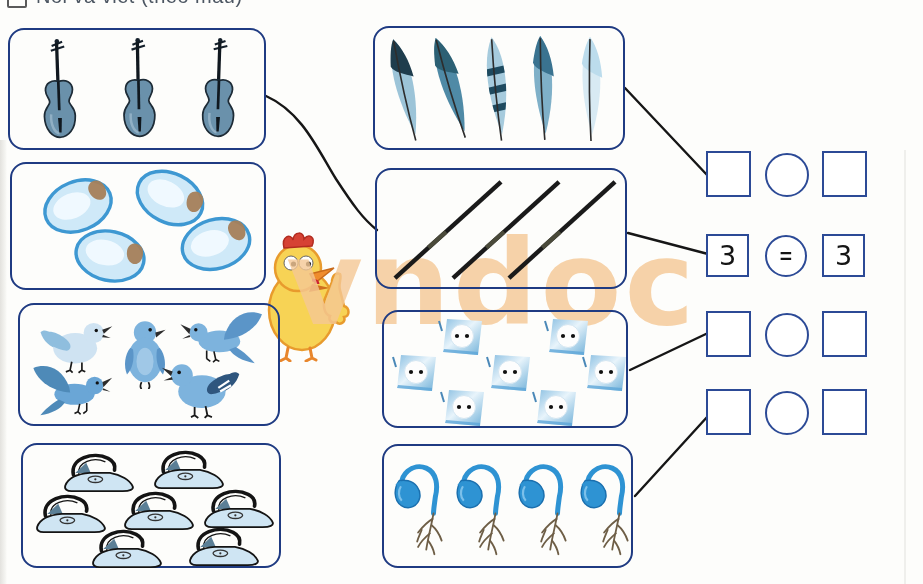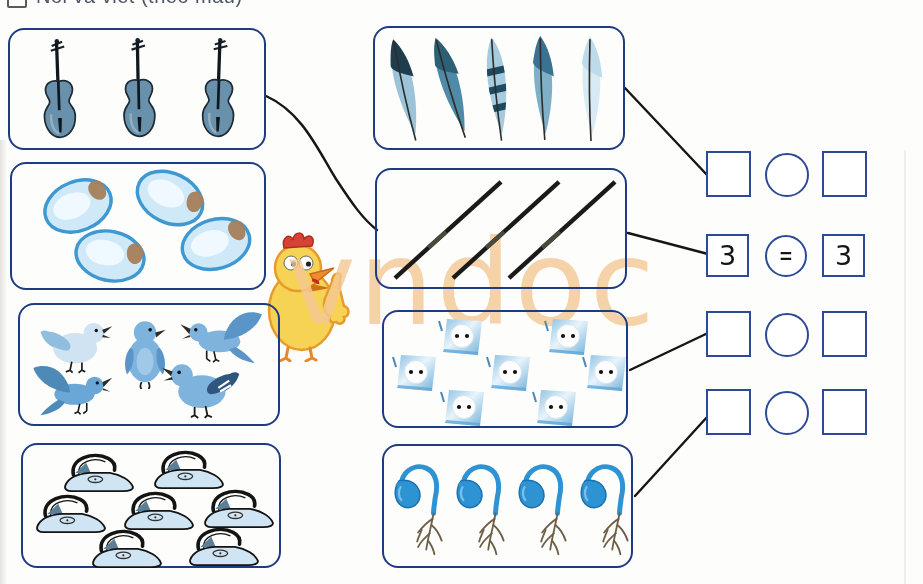--- a/index.html
+++ b/index.html
@@ -11,21 +11,21 @@
   .scan-left{position:absolute;left:0;top:140px;width:7px;height:444px;
     background:linear-gradient(90deg,#e3e2de,#f6f6f3 80%,transparent);z-index:0;}
   .scan-right{position:absolute;left:904px;top:150px;width:2px;height:434px;background:#efefec;z-index:0;}
   
   .header{position:absolute;top:-15px;left:36px;font-size:20px;color:#4c5662;
     letter-spacing:.5px;z-index:4;white-space:nowrap;}
   .task-bullet{position:absolute;top:-10px;left:7px;width:16px;height:14px;
     border:2px solid #5a5a5a;border-radius:2px;z-index:4;}
   
   .watermark-text{position:absolute;left:286px;top:224px;font-size:118px;line-height:1;
-    font-weight:normal;color:#f5c895;opacity:.8;letter-spacing:3px;z-index:1;
+    font-weight:bold;color:#f5c895;opacity:.8;letter-spacing:3px;z-index:1;
     font-family:"DejaVu Sans",sans-serif;}
   .mascot{position:absolute;left:258px;top:222px;width:100px;height:140px;z-index:1;}
   
   .pic-box{position:absolute;border:2.4px solid #1f3b82;border-radius:16px;
     background:transparent;z-index:3;box-sizing:border-box;}
   #box-violins {left:8px;  top:28px;  width:258px;height:122px;}
   #box-beans   {left:10px; top:162px; width:256px;height:128px;}
   #box-birds   {left:18px; top:303px; width:262px;height:123px;}
   #box-irons   {left:21px; top:443px; width:260px;height:125px;}
   #box-feathers{left:373px;top:26px;  width:252px;height:124px;}

